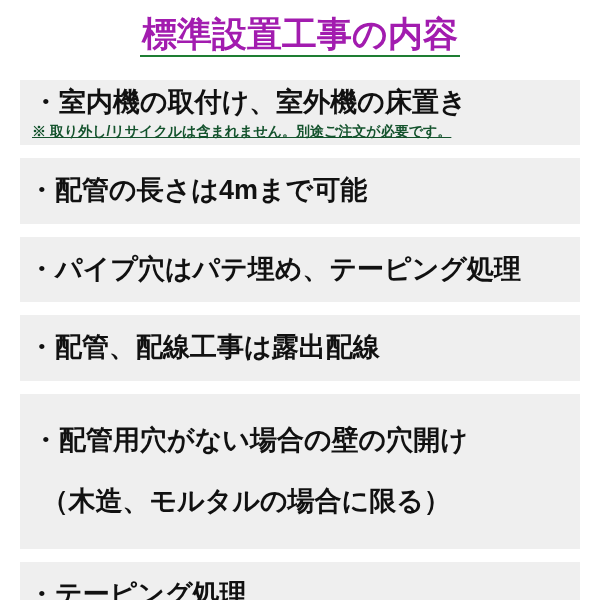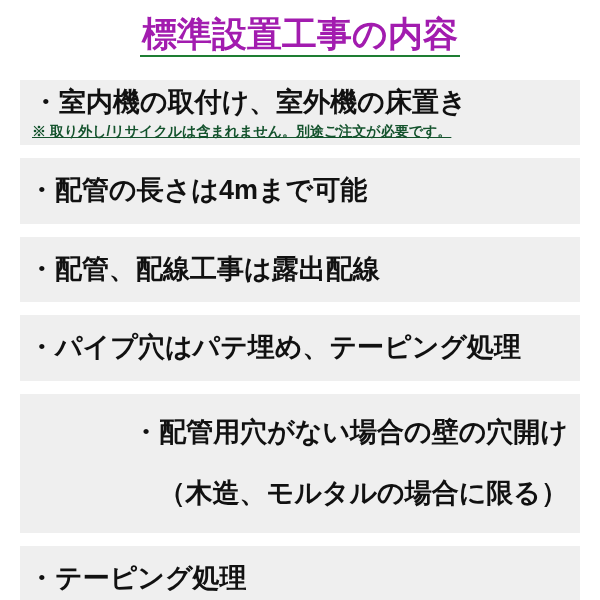--- a/index.html
+++ b/index.html
@@ -43,23 +43,22 @@
   }
   .note {
     display: block;
     margin-top: 2px;
     font-size: 14px;
     line-height: 1.3;
     color: #14532d;
     text-decoration: underline;
   }
   .box.two-line {
-    padding: 18px 12px;
+    padding: 26px 12px;
     line-height: 1.55;
-    text-align: right;
   }
   .line, .line2 {
     display: block;
   }
   .line2 {
     text-indent: 0.35em;
     margin-top: 19px;
   }
 </style>
 </head>
@@ -74,25 +73,25 @@
   <div class="box with-note">
     <span class="line">・室内機の取付け、室外機の床置き</span>
     <span class="note">※ 取り外し/リサイクルは含まれません。別途ご注文が必要です。</span>
   </div>
 
   <div class="box">
     <span class="line">・配管の長さは4mまで可能</span>
   </div>
 
   <div class="box">
-    <span class="line">・配管、配線工事は露出配線</span>
+    <span class="line">・パイプ穴はパテ埋め、テーピング処理</span>
   </div>
 
   <div class="box">
-    <span class="line">・パイプ穴はパテ埋め、テーピング処理</span>
+    <span class="line">・配管、配線工事は露出配線</span>
   </div>
 
   <div class="box two-line">
     <span class="line">・配管用穴がない場合の壁の穴開け</span>
     <span class="line2">（木造、モルタルの場合に限る）</span>
   </div>
 
   <div class="box">
     <span class="line">・テーピング処理</span>
   </div>

